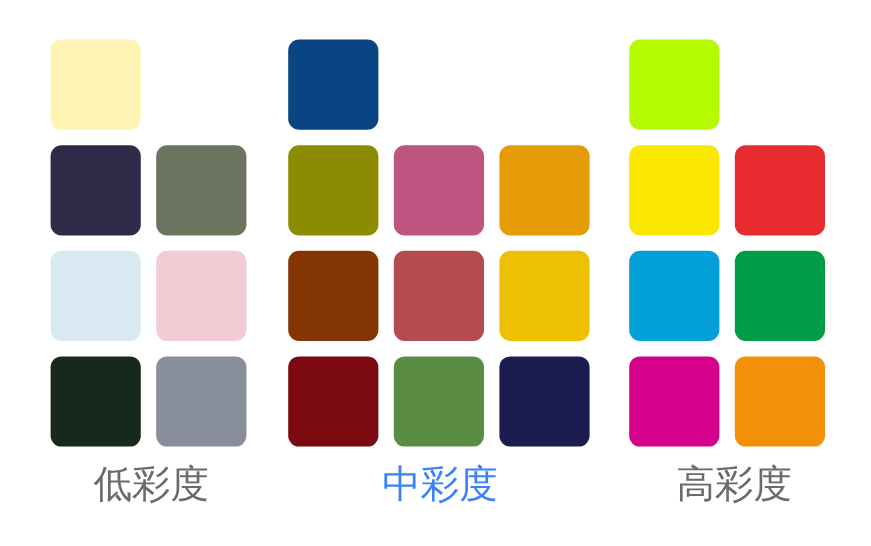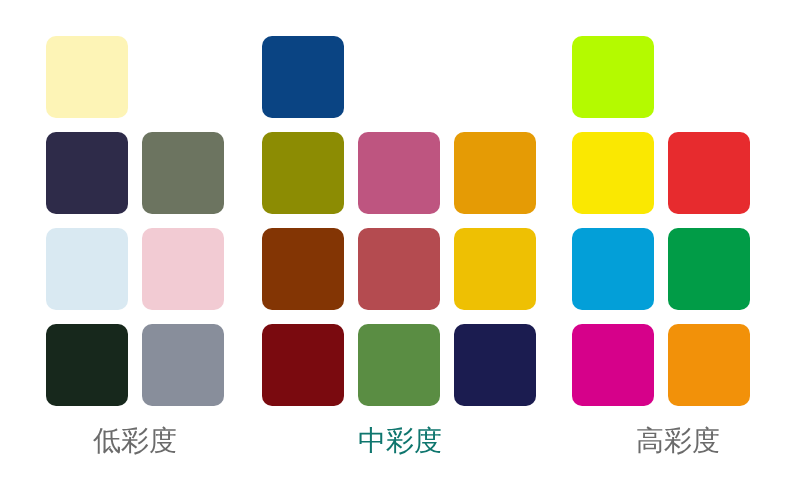--- a/index.html
+++ b/index.html
@@ -26,21 +26,21 @@
   .swatch {
     position: absolute;
     width: 82px;
     height: 82px;
     border-radius: 10px;
     box-sizing: border-box;
   }
   .group-label {
     position: absolute;
     font-family: "DejaVu Sans", "Liberation Sans", sans-serif;
-    font-size: 28px;
+    font-size: 35px;
     line-height: 32px;
     color: #6b6b6b;
     letter-spacing: 0px;
     white-space: nowrap;
     text-align: center;
     font-weight: 400;
   }
 </style>
 </head>
 <body style="background: rgb(255, 255, 255);">
@@ -60,21 +60,21 @@
       <div class="swatch" title="#0a4483" style="left: 262px; top: 36px; width: 82px; height: 82px; border-radius: 10px; background-color: rgb(10, 68, 131);"></div>
       <div class="swatch" title="#8c8c03" style="left: 262px; top: 132px; width: 82px; height: 82px; border-radius: 10px; background-color: rgb(140, 140, 3);"></div>
       <div class="swatch" title="#be5580" style="left: 358px; top: 132px; width: 82px; height: 82px; border-radius: 10px; background-color: rgb(190, 85, 128);"></div>
       <div class="swatch" title="#e59b05" style="left: 454px; top: 132px; width: 82px; height: 82px; border-radius: 10px; background-color: rgb(229, 155, 5);"></div>
       <div class="swatch" title="#833504" style="left: 262px; top: 228px; width: 82px; height: 82px; border-radius: 10px; background-color: rgb(131, 53, 4);"></div>
       <div class="swatch" title="#b44b50" style="left: 358px; top: 228px; width: 82px; height: 82px; border-radius: 10px; background-color: rgb(180, 75, 80);"></div>
       <div class="swatch" title="#eec003" style="left: 454px; top: 228px; width: 82px; height: 82px; border-radius: 10px; background-color: rgb(238, 192, 3);"></div>
       <div class="swatch" title="#7a0a0f" style="left: 262px; top: 324px; width: 82px; height: 82px; border-radius: 10px; background-color: rgb(122, 10, 15);"></div>
       <div class="swatch" title="#5a8d43" style="left: 358px; top: 324px; width: 82px; height: 82px; border-radius: 10px; background-color: rgb(90, 141, 67);"></div>
       <div class="swatch" title="#1b1c50" style="left: 454px; top: 324px; width: 82px; height: 82px; border-radius: 10px; background-color: rgb(27, 28, 80);"></div>
-      <div class="group-label" style="left: 345px; top: 425px; width: 110px; color: #0f766e;">中彩度</div>
+      <div class="group-label" style="left: 345px; top: 425px; width: 110px; color: #3b82f6;">中彩度</div>
     </div>
     <div style="position: absolute; left: 0px; top: 0px; width: 100%; height: 100%;">
       <div class="swatch" title="#b4fa00" style="left: 572px; top: 36px; width: 82px; height: 82px; border-radius: 10px; background-color: rgb(180, 250, 0);"></div>
       <div class="swatch" title="#fae801" style="left: 572px; top: 132px; width: 82px; height: 82px; border-radius: 10px; background-color: rgb(250, 232, 1);"></div>
       <div class="swatch" title="#e72b2e" style="left: 668px; top: 132px; width: 82px; height: 82px; border-radius: 10px; background-color: rgb(231, 43, 46);"></div>
       <div class="swatch" title="#039fd8" style="left: 572px; top: 228px; width: 82px; height: 82px; border-radius: 10px; background-color: rgb(3, 159, 216);"></div>
       <div class="swatch" title="#019c47" style="left: 668px; top: 228px; width: 82px; height: 82px; border-radius: 10px; background-color: rgb(1, 156, 71);"></div>
       <div class="swatch" title="#d6018a" style="left: 572px; top: 324px; width: 82px; height: 82px; border-radius: 10px; background-color: rgb(214, 1, 138);"></div>
       <div class="swatch" title="#f29109" style="left: 668px; top: 324px; width: 82px; height: 82px; border-radius: 10px; background-color: rgb(242, 145, 9);"></div>
       <div class="group-label" style="left: 610px; top: 425px; width: 110px; color: rgb(107, 107, 107); text-align: right;">高彩度</div>

